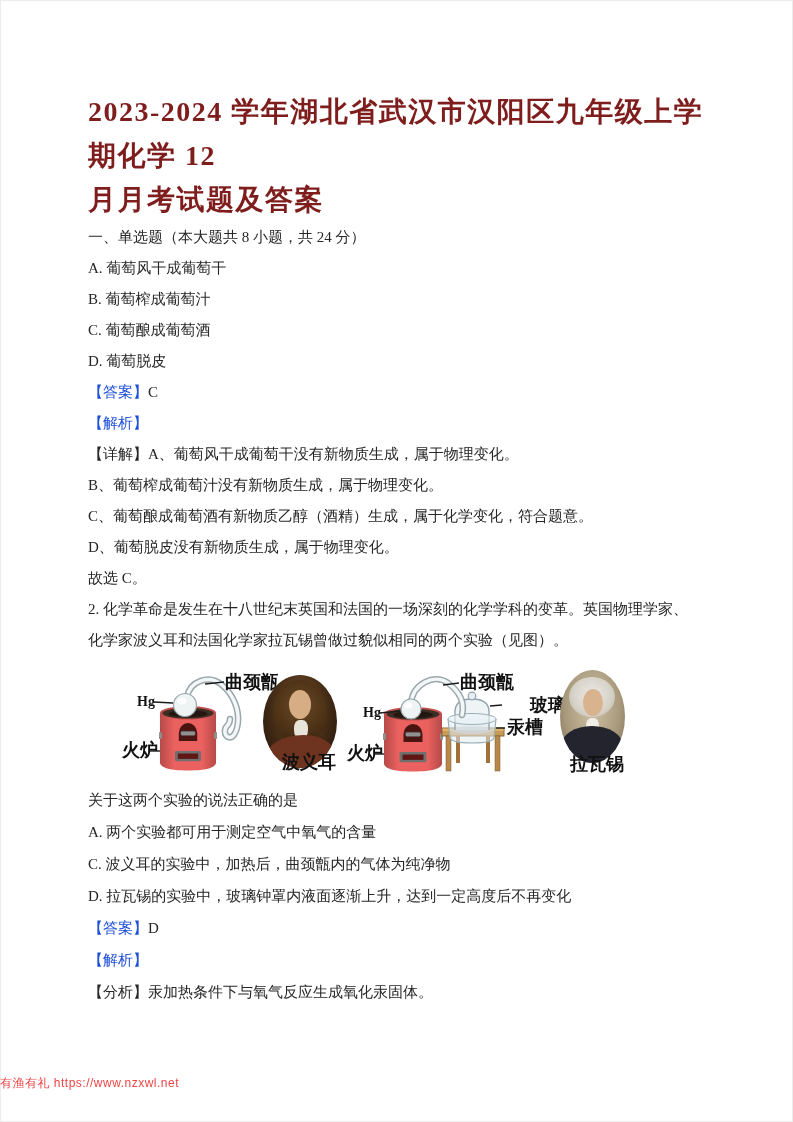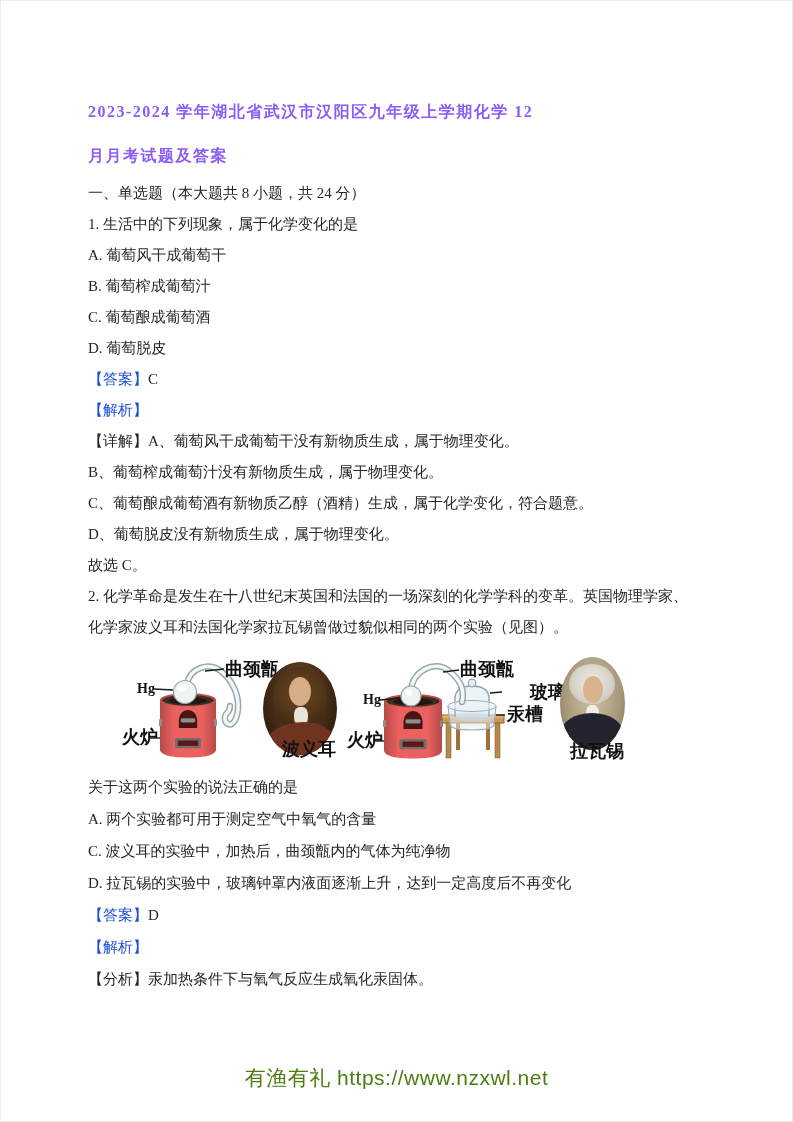--- a/index.html
+++ b/index.html
@@ -7,21 +7,21 @@
     position:relative;
     width:793px;height:1122px;
     background:#ffffff;
     box-sizing:border-box;
     padding:90px 88px 0 88px;
     font-family:"Liberation Serif",serif;
     color:#262626;
     box-shadow:inset 0 0 0 1px #ececec;
     overflow:hidden;
   }
-  .title{margin:0;font-size:16px;font-weight:bold;line-height:44px;letter-spacing:1.5px;color:#8b5cf6;}
+  .title{margin:0;font-size:28px;font-weight:bold;line-height:44px;letter-spacing:1.5px;color:#7f1d1d;}
   .tline{display:block;}
   .line{margin:0;font-size:15px;line-height:31px;white-space:nowrap;}
   .line2{margin:0;font-size:15px;line-height:32px;white-space:nowrap;}
   .blue{color:#1d4ed8;}
   .figure{position:relative;width:617px;height:128px;}
   .abs{position:absolute;}
   .flabel{
     position:absolute;font-size:18px;font-weight:bold;line-height:13px;
     color:#111;white-space:nowrap;font-family:"Liberation Serif",serif;
   }
@@ -33,37 +33,36 @@
   .boyle .face{left:26px;top:15px;width:22px;height:29px;border-radius:50%;background:#d6ad85;}
   .boyle .cravat{left:31px;top:45px;width:14px;height:20px;border-radius:40% 40% 50% 50%;background:#e8e4da;}
   .boyle .drape{left:3px;top:60px;width:68px;height:40px;border-radius:55% 45% 0 0;background:#6e3420;}
   .lavoisier{background:radial-gradient(ellipse at 50% 40%, #cfc2a4 0%, #a8997c 60%, #7c6e54 95%);}
   .lavoisier .hair{left:9px;top:7px;width:46px;height:40px;border-radius:50%;
     background:radial-gradient(circle at 50% 45%, #eceae6 0%, #d7d2c8 60%, #b5ad9e 100%);}
   .lavoisier .face{left:23px;top:19px;width:20px;height:27px;border-radius:50%;background:#d9b38e;}
   .lavoisier .jabot{left:26px;top:48px;width:13px;height:19px;border-radius:40% 40% 50% 50%;background:#f0ede6;}
   .lavoisier .coat{left:1px;top:56px;width:62px;height:40px;border-radius:55% 55% 0 0;background:#23242e;}
   .footer{
-    position:absolute;left:0;right:0;bottom:30px;text-align:center;
-    font-family:"Liberation Sans",sans-serif;font-size:21px;color:#4d7c0f;letter-spacing:0.5px;
+    position:absolute;left:0;right:0;bottom:30px;
+    font-family:"Liberation Sans",sans-serif;font-size:12px;color:#ef4444;letter-spacing:0.5px;
   }
 </style>
 </head>
 <body>
 
 <div class="page">
 
   <h1 class="title">
     <span class="tline">2023-2024 学年湖北省武汉市汉阳区九年级上学期化学 12</span>
     <span class="tline">月月考试题及答案</span>
   </h1>
 
   <p class="line">一、单选题（本大题共 8 小题，共 24 分）</p>
 
-  <p class="line">1. 生活中的下列现象，属于化学变化的是</p>
   <p class="line">A. 葡萄风干成葡萄干</p>
   <p class="line">B. 葡萄榨成葡萄汁</p>
   <p class="line">C. 葡萄酿成葡萄酒</p>
   <p class="line">D. 葡萄脱皮</p>
 
   <p class="line"><span class="blue">【答案】</span><span>C</span></p>
   <p class="line"><span class="blue">【解析】</span></p>
 
   <p class="line">【详解】A、葡萄风干成葡萄干没有新物质生成，属于物理变化。</p>
   <p class="line">B、葡萄榨成葡萄汁没有新物质生成，属于物理变化。</p>

